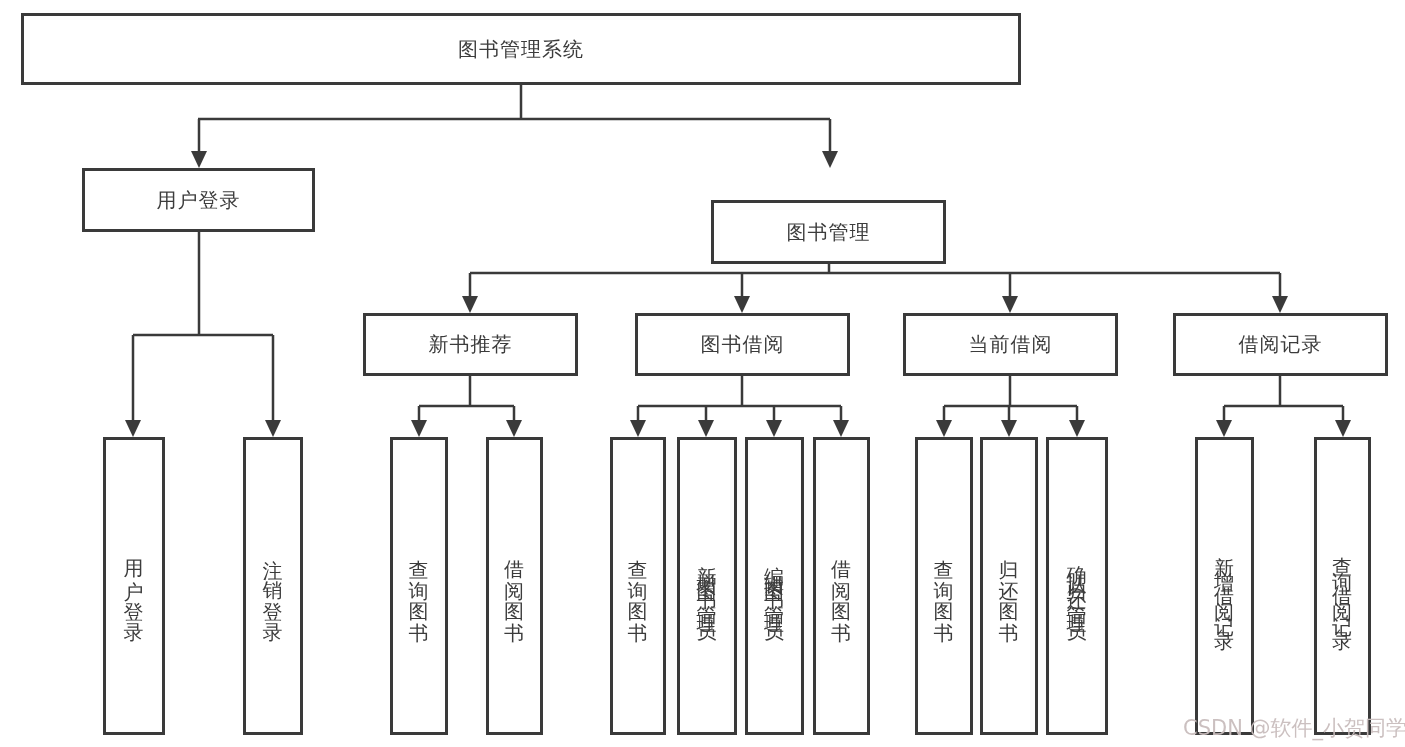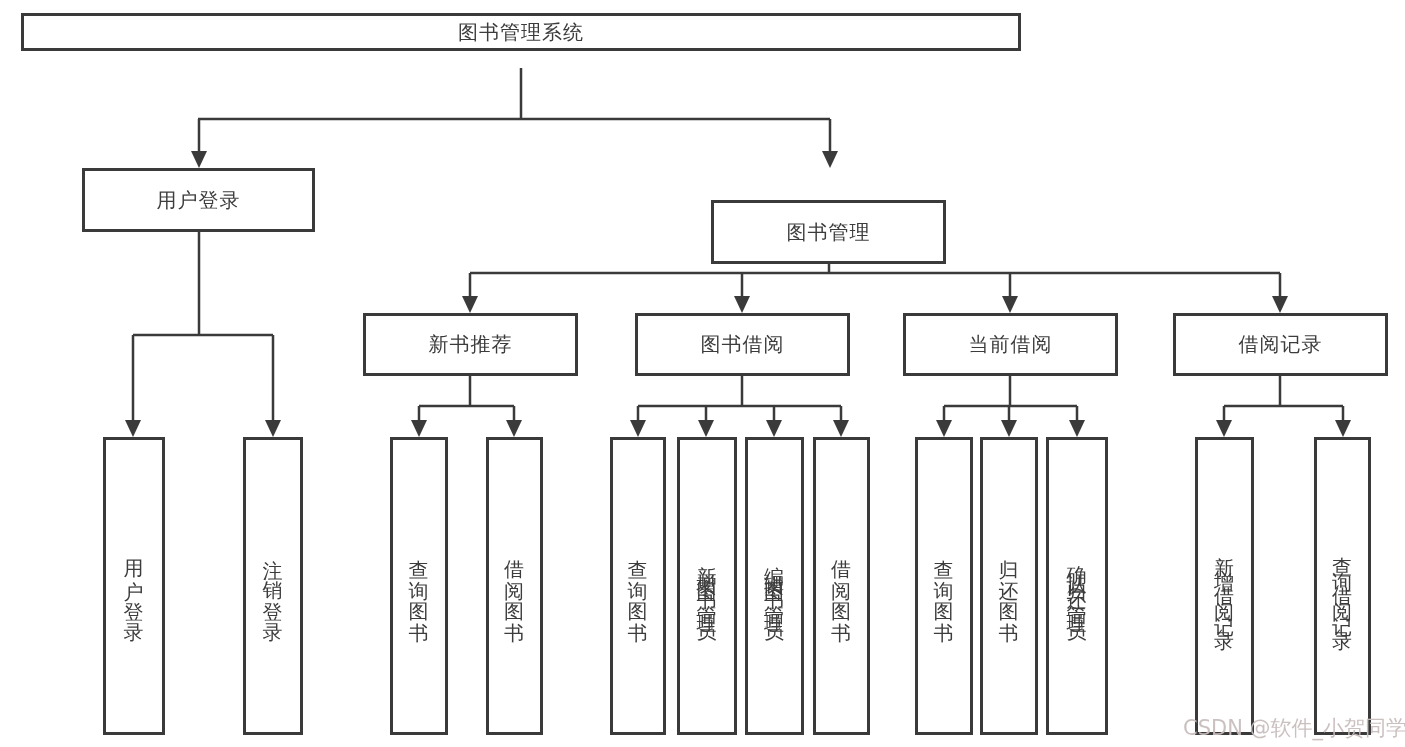--- a/index.html
+++ b/index.html
@@ -53,21 +53,21 @@
       <polygon points="766,420 782,420 774,437"></polygon>
       <polygon points="833,420 849,420 841,437"></polygon>
       <polygon points="936,420 952,420 944,437"></polygon>
       <polygon points="1001,420 1017,420 1009,437"></polygon>
       <polygon points="1069,420 1085,420 1077,437"></polygon>
       <polygon points="1216,420 1232,420 1224,437"></polygon>
       <polygon points="1335,420 1351,420 1343,437"></polygon>
     </g>
   </svg>
 
-  <div class="box" style="left:21px;top:13px;width:1000px;height:38px;">
+  <div class="box" style="left:21px;top:13px;width:1000px;height:72px;">
     <span>图书管理系统</span>
   </div>
 
   <div class="box" style="left:82px;top:168px;width:233px;height:64px;">
     <span>用户登录</span>
   </div>
   <div class="box" style="left:711px;top:168px;width:235px;height:64px;margin-top:32px;">
     <span>图书管理</span>
   </div>
 

